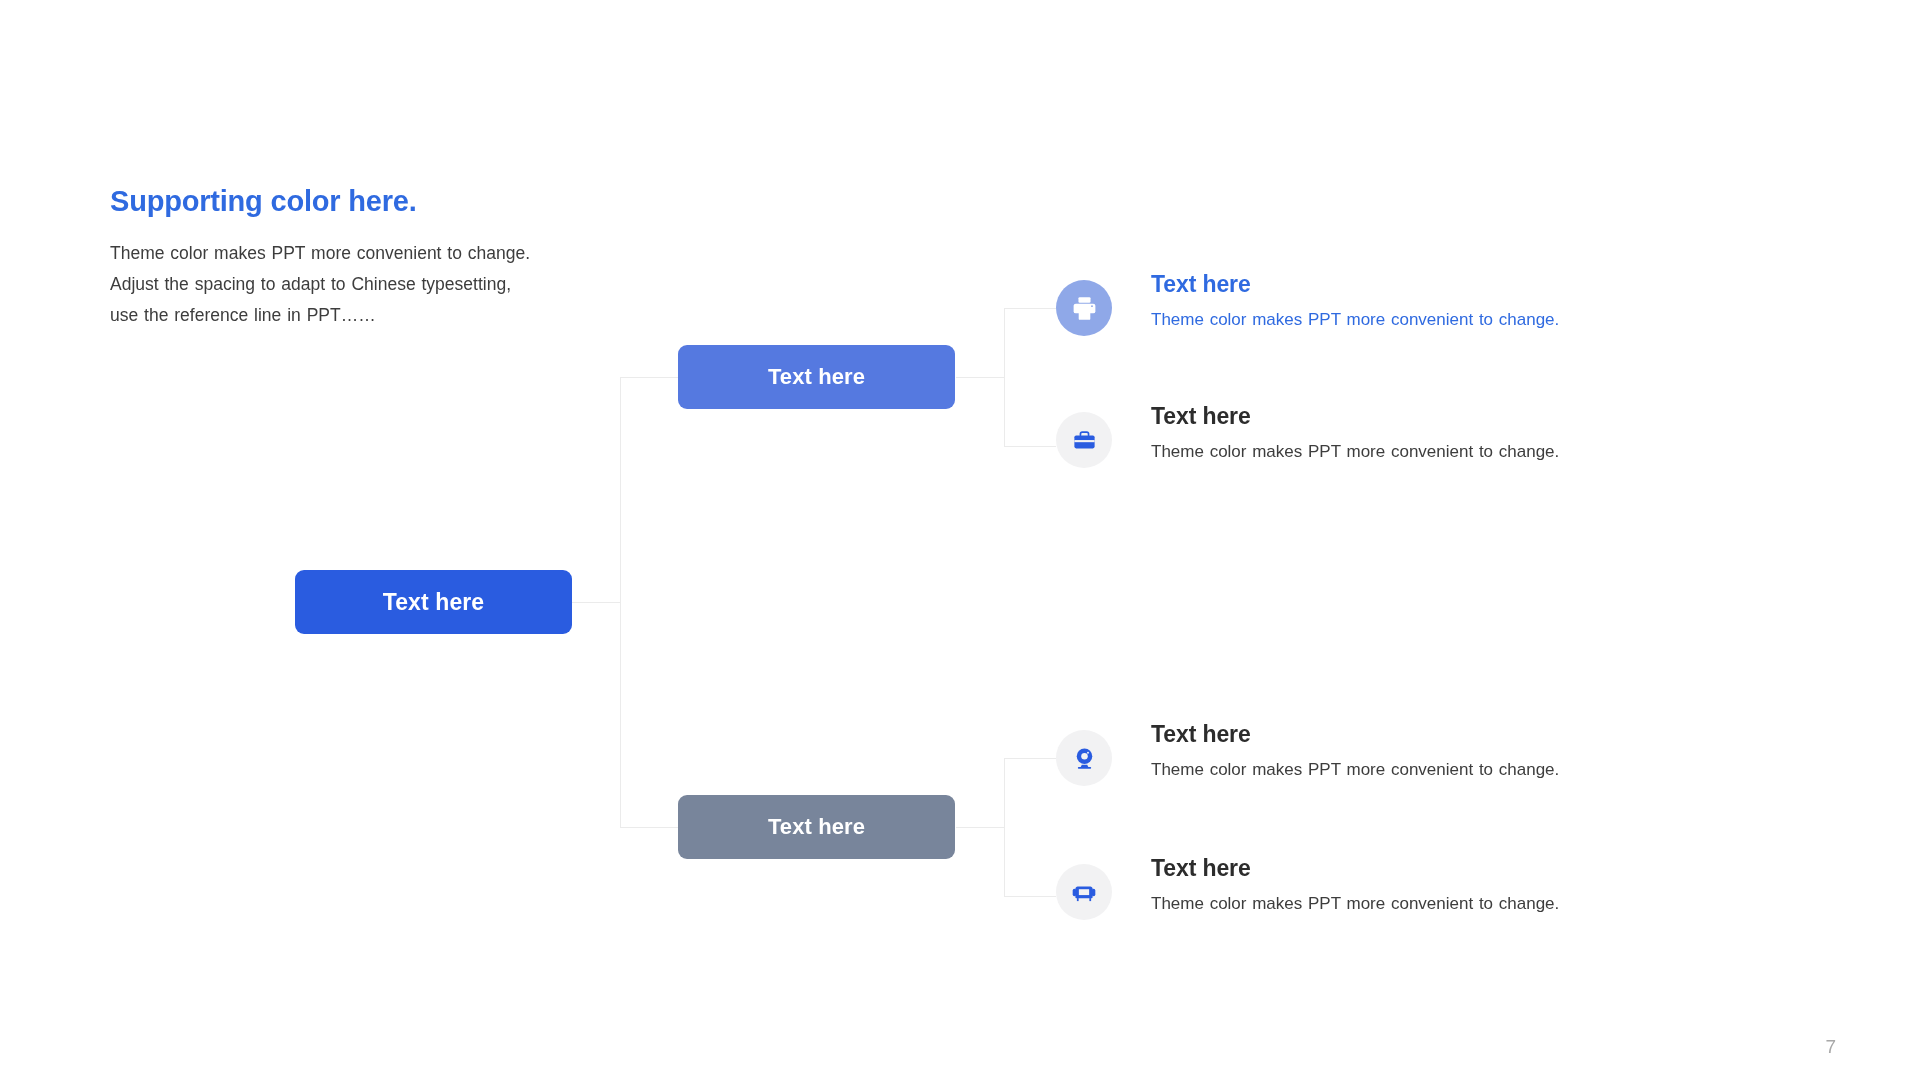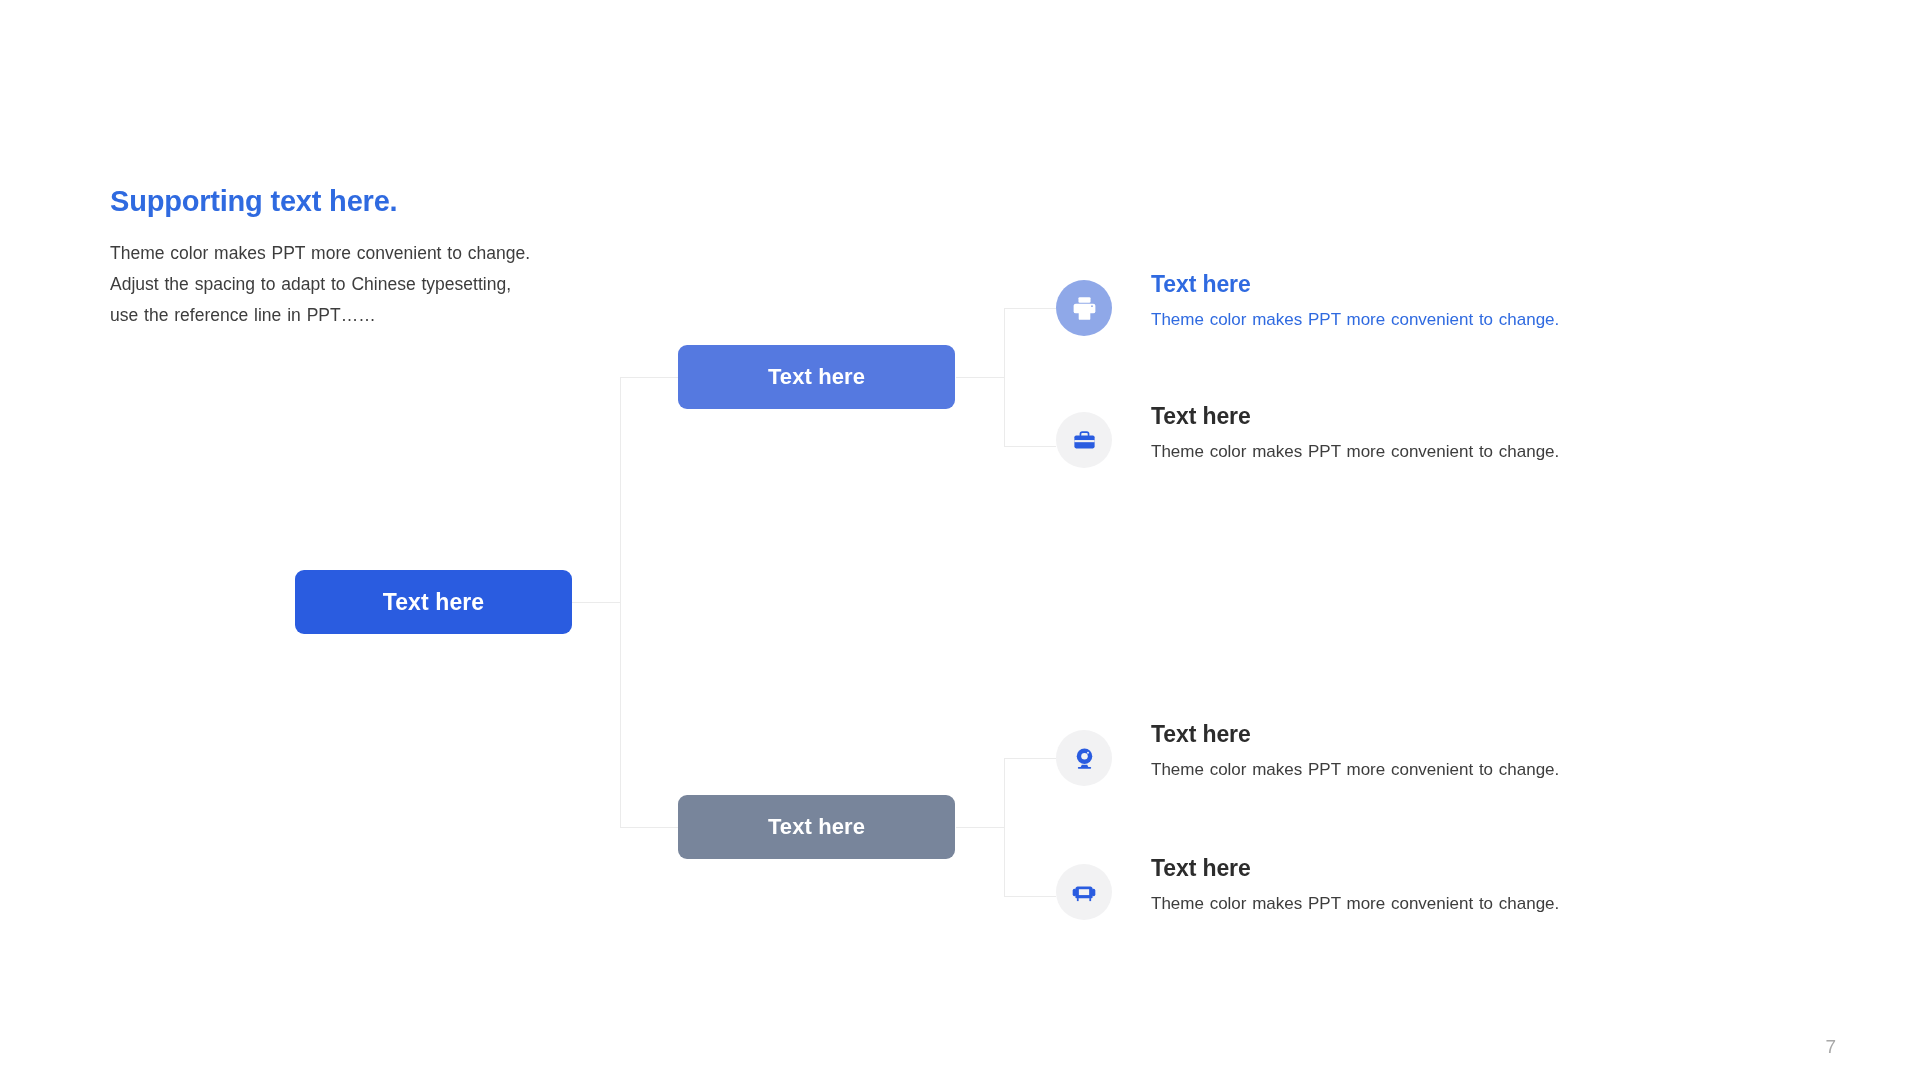--- a/index.html
+++ b/index.html
@@ -166,21 +166,21 @@
     font-size: 19px;
     color: #a8a8a8;
   }
 </style>
 </head>
 <body>
 
 <div class="slide">
 
   <div class="intro">
-    <h1 class="intro-title">Supporting text here.</h1>
+    <h1 class="intro-title">Supporting color here.</h1>
     <p class="intro-para">Theme color makes PPT more convenient to change.
 Adjust the spacing to adapt to Chinese typesetting,
 use the reference line in PPT……</p>
   </div>
 
   <div class="line h" id="stub-root"></div>
   <div class="line v" id="bracket-main"></div>
   <div class="line h" id="arm-top"></div>
   <div class="line h" id="arm-bottom"></div>
 

